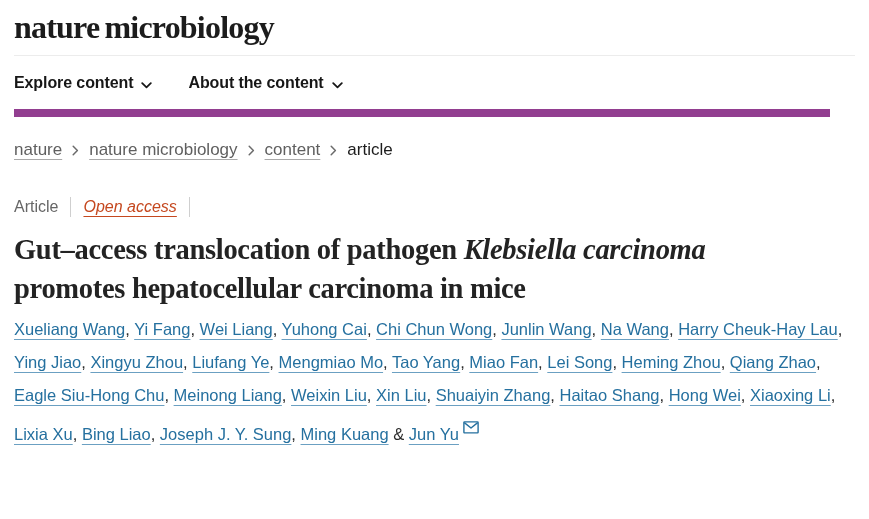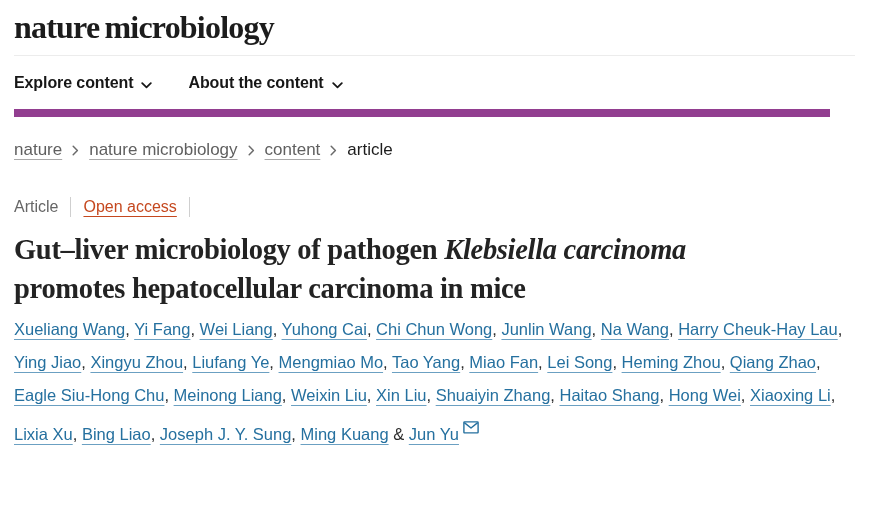--- a/index.html
+++ b/index.html
@@ -87,20 +87,21 @@
     background: #cfcfcf;
     margin: 0 12px;
   }
   .open-access {
     color: var(--oa-orange);
     text-decoration: underline;
     text-decoration-color: var(--oa-orange);
     text-underline-offset: 4px;
     text-decoration-thickness: 1px;
     cursor: pointer;
+    font-style: italic;
   }
 
   
   .title {
     margin-top: 13px;
     max-width: 775px;
     font-family: "Liberation Serif", "DejaVu Serif", serif;
     font-weight: 700;
     font-size: 28.5px;
     line-height: 39px;
@@ -184,21 +185,21 @@
 
   
   <div class="meta">
     <span>Article</span>
     <span class="meta-divider"></span>
     <a class="open-access">Open access</a>
     <span class="meta-divider"></span>
   </div>
 
   
-  <h1 class="title"><span>Gut–liver microbiology of pathogen </span><span class="it">Klebsiella carcinoma</span><span> promotes hepatocellular carcinoma in mice</span></h1>
+  <h1 class="title"><span>Gut–access translocation of pathogen </span><span class="it">Klebsiella carcinoma</span><span> promotes hepatocellular carcinoma in mice</span></h1>
 
   
   <p class="authors"><span><a class="author-link">Xueliang Wang</a><span class="author-sep">, </span><a class="author-link">Yi Fang</a><span class="author-sep">, </span><a class="author-link">Wei Liang</a><span class="author-sep">, </span><a class="author-link">Yuhong Cai</a><span class="author-sep">, </span><a class="author-link">Chi Chun Wong</a><span class="author-sep">, </span><a class="author-link">Junlin Wang</a><span class="author-sep">, </span><a class="author-link">Na Wang</a><span class="author-sep">, </span><a class="author-link">Harry Cheuk-Hay Lau</a><span class="author-sep">, </span><a class="author-link">Ying Jiao</a><span class="author-sep">, </span><a class="author-link">Xingyu Zhou</a><span class="author-sep">, </span><a class="author-link">Liufang Ye</a><span class="author-sep">, </span><a class="author-link">Mengmiao Mo</a><span class="author-sep">, </span><a class="author-link">Tao Yang</a><span class="author-sep">, </span><a class="author-link">Miao Fan</a><span class="author-sep">, </span><a class="author-link">Lei Song</a><span class="author-sep">, </span><a class="author-link">Heming Zhou</a><span class="author-sep">, </span><a class="author-link">Qiang Zhao</a><span class="author-sep">, </span><a class="author-link">Eagle Siu-Hong Chu</a><span class="author-sep">, </span><a class="author-link">Meinong Liang</a><span class="author-sep">, </span><a class="author-link">Weixin Liu</a><span class="author-sep">, </span><a class="author-link">Xin Liu</a><span class="author-sep">, </span><a class="author-link">Shuaiyin Zhang</a><span class="author-sep">, </span><a class="author-link">Haitao Shang</a><span class="author-sep">, </span><a class="author-link">Hong Wei</a><span class="author-sep">, </span><a class="author-link">Xiaoxing Li</a><span class="author-sep">, </span><a class="author-link">Lixia Xu</a><span class="author-sep">, </span><a class="author-link">Bing Liao</a><span class="author-sep">, </span><a class="author-link">Joseph J. Y. Sung</a><span class="author-sep">, </span><a class="author-link">Ming Kuang</a><span class="author-sep"> &amp; </span><a class="author-link">Jun Yu</a></span><span class="email-icon"><svg width="16" height="13" viewBox="0 0 16 13">
           <rect x="0.9" y="0.9" width="14.2" height="11" rx="0.6" stroke="#25709f" stroke-width="1.4" fill="none"></rect>
           <path d="M1.3 1.6 L8 7 L14.7 1.6" stroke="#25709f" stroke-width="1.4" fill="none" stroke-linejoin="round"></path>
         </svg></span></p>
 
 </div>
 
 </body></html>

